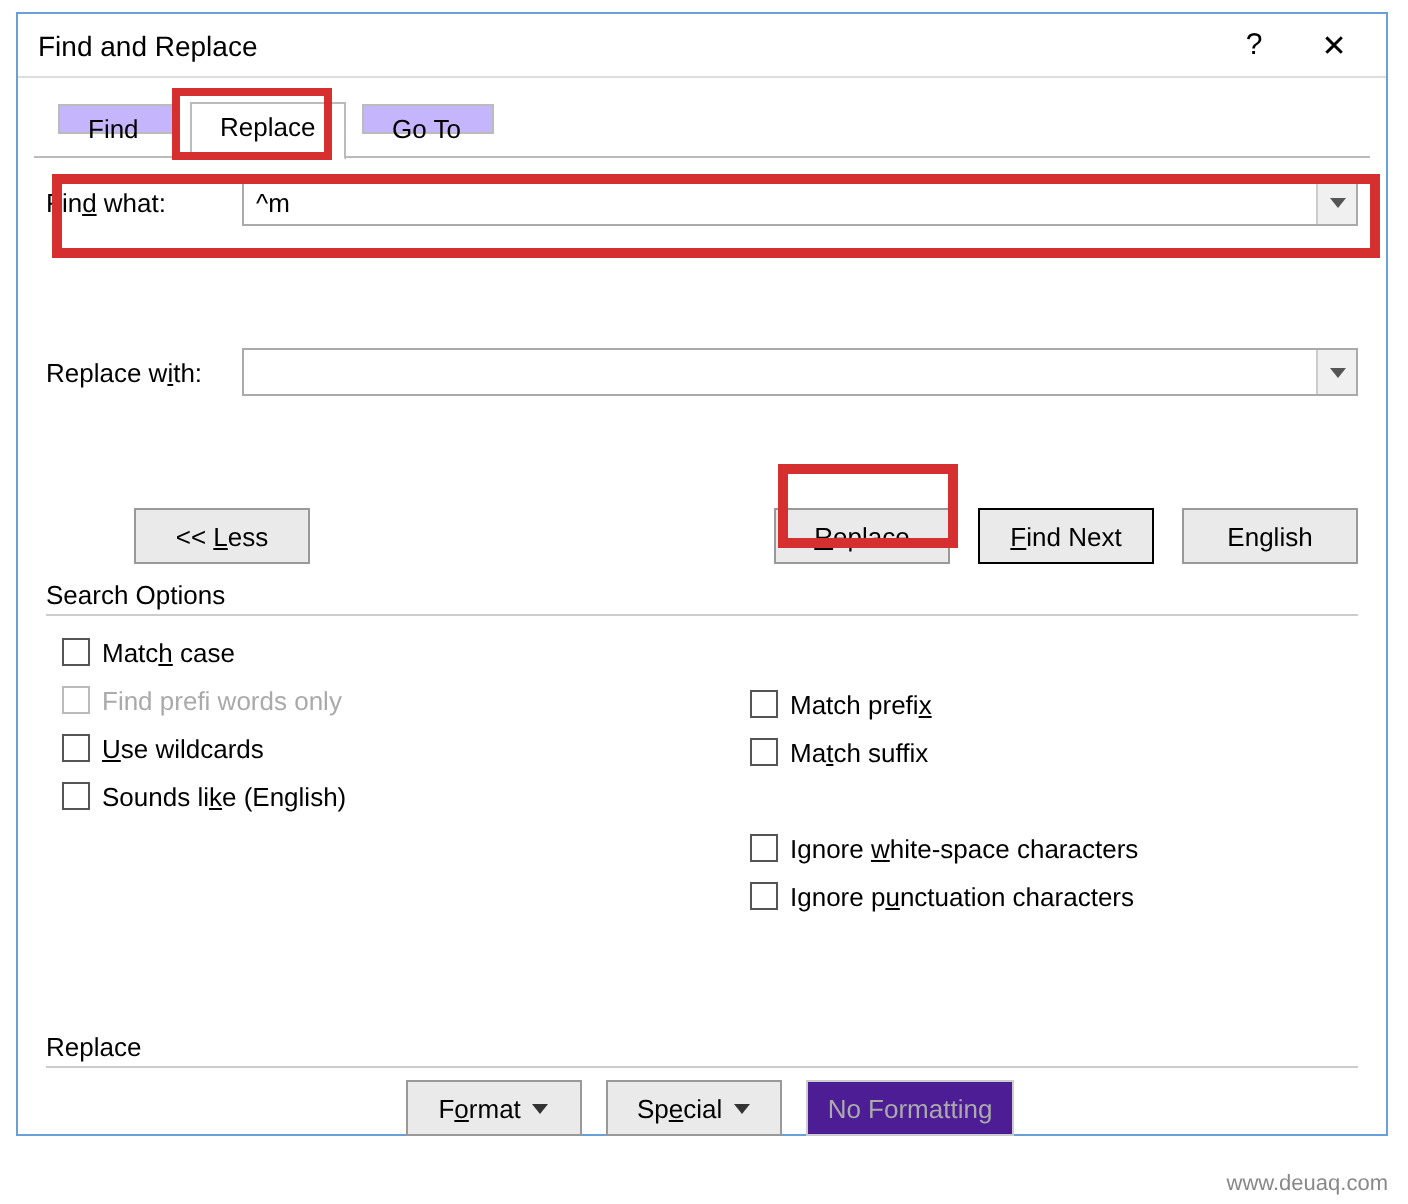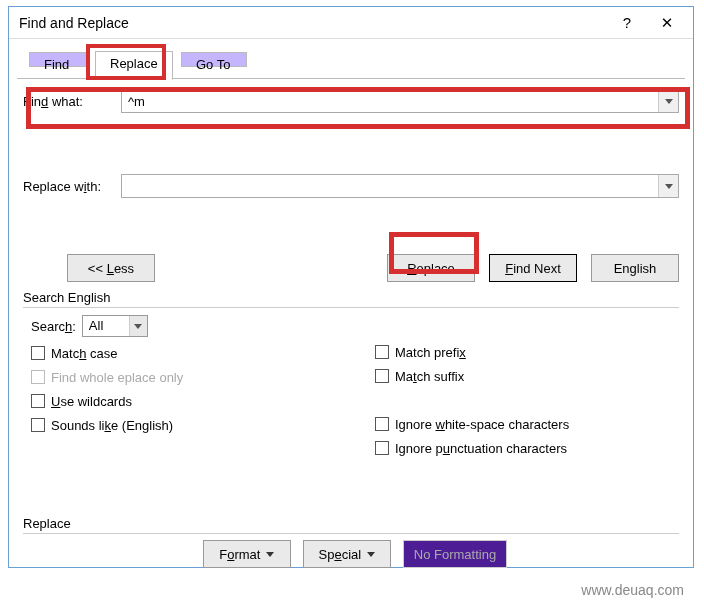--- a/index.html
+++ b/index.html
@@ -189,23 +189,23 @@
     content: '';
     display: inline-block;
     margin-left: 6px;
     border-left: 4px solid transparent;
     border-right: 4px solid transparent;
     border-top: 5px solid #333;
   }
   .btn.disabled { color: #aaa; border-color: #ccc; background: #4c1d95; }
   .watermark {
     position: absolute;
-    right: 20px;
+    right: 10px;
     bottom: 4px;
-    font-size: 14px;
+    font-size: 11px;
     color: #888;
   }
 </style>
 </head>
 <body>
 
 <div class="dialog">
 
   <div class="titlebar">
     <div class="title">Find and Replace</div>
@@ -257,43 +257,32 @@
       <div class="btn">
           <span><span class="under">R</span>eplace</span>
         </div>
       <div class="btn findnext">
           <span><span class="under">F</span>ind Next</span>
         </div>
       <div class="btn">English</div>
     </div>
     <div class="red-box-ra"></div>
 
-    <div class="section-title">Search English</div>
+    <div class="section-title">Search Options</div>
     <div class="divider"></div>
 
     <div class="search-opts">
       <div class="col">
-        <div class="optrow search-sel">
-          <span><span>Searc<span class="under">h</span>:</span></span>
-          <div class="select">
-            <div class="sv">All</div>
-            <div class="dd">
-              <svg viewBox="0 0 8 5">
-                  <path d="M0 0 L4 5 L8 0 Z" fill="#555"></path>
-                </svg>
-            </div>
-          </div>
-        </div>
         <div class="optrow">
           <div class="cb"></div>
           <span>Matc<span class="under">h</span> case</span>
         </div>
         <div class="optrow">
           <div class="cb disabled"></div>
-          <span class="disabled-text">Find whole eplace only</span>
+          <span class="disabled-text">Find prefi words only</span>
         </div>
         <div class="optrow">
           <div class="cb"></div>
           <span><span class="under">U</span>se wildcards</span>
         </div>
         <div class="optrow">
           <div class="cb"></div>
           <span>Sounds li<span class="under">k</span>e (English)</span>
         </div>
       </div>

